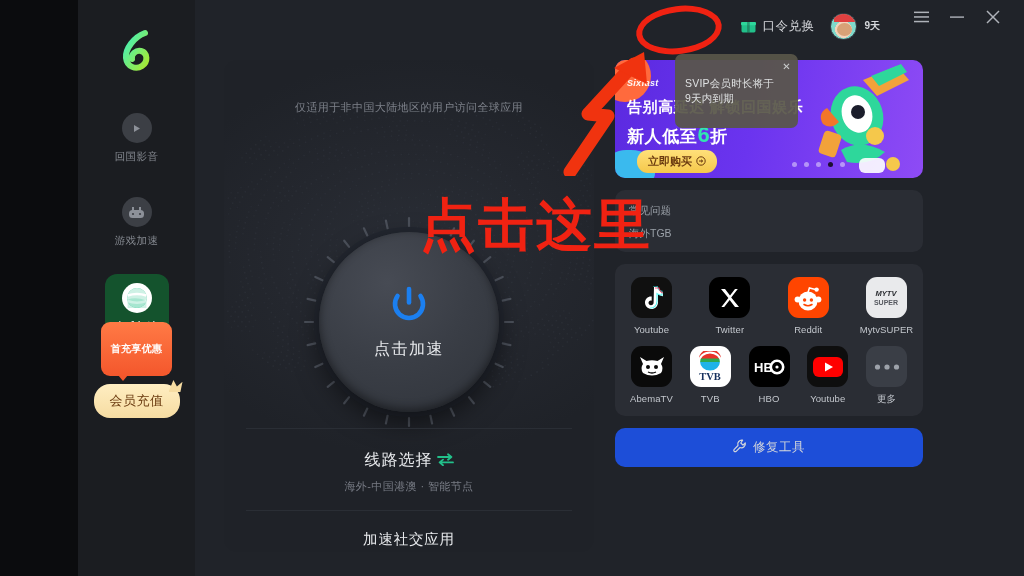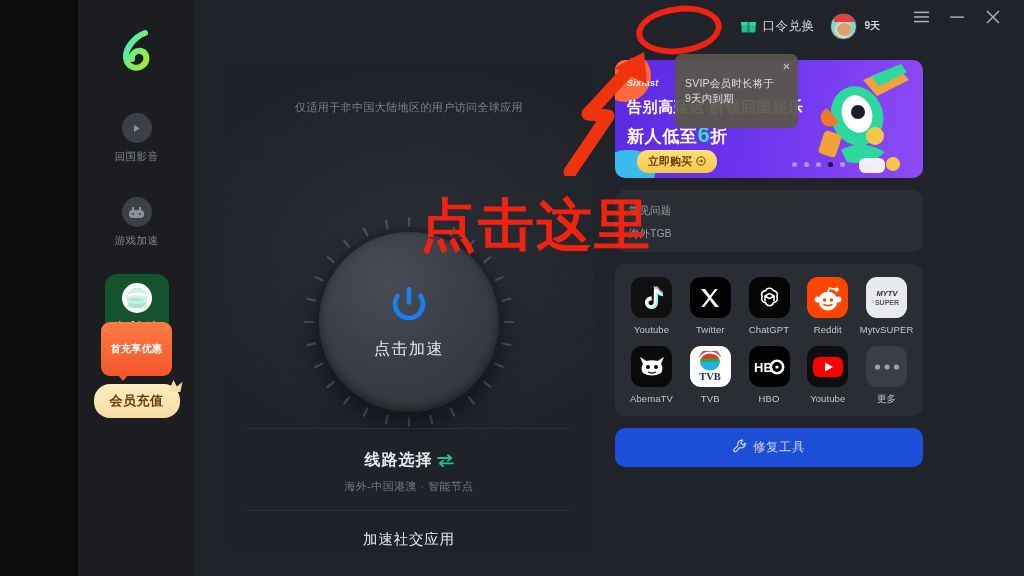--- a/index.html
+++ b/index.html
@@ -67,21 +67,21 @@
     content: ""; position: absolute;
     left: 17px; bottom: -5px;
     border-left: 5px solid transparent;
     border-right: 5px solid transparent;
     border-top: 6px solid #f4572c;
   }
   #recharge-btn {
     position: relative;
     margin-top: 8px;
     background: linear-gradient(180deg,#ffeec2,#f6dca2);
-    color: #6b3b10; font-size: 13px; font-weight: bold;
+    color: #6b3b10; font-size: 13px; font-weight: normal;
     padding: 8px 16px; border-radius: 16px;
     white-space: nowrap; cursor: pointer;
     letter-spacing: .5px;
   }
   #recharge-btn::before {
     content:""; position:absolute; right:-3px; top:-4px;
     width:14px; height:12px;
     background:#f6dca2;
     clip-path: polygon(0 100%, 35% 0, 60% 55%, 100% 15%, 85% 100%);
   }
@@ -162,22 +162,22 @@
     box-shadow: 0 10px 26px rgba(0,0,0,.55), inset 0 -3px 10px rgba(0,0,0,.45), 0 0 0 5px #232730;
     display: flex; flex-direction: column; align-items: center; justify-content: center;
   }
   #power-ico { margin-bottom: 12px; }
   #dial-label { font-size: 16px; color: #e7e9ec; letter-spacing: 1.5px; }
 
   .divider { position: absolute; left: 22px; right: 22px; height: 1px; background: #2a2e35; }
 
   #route { position: absolute; left: 0; right: 0; top: 390px; text-align: center; }
   #route-title {
-    font-size: 16px; color: #e7e9ec; font-weight: bold; letter-spacing: 1px;
-    display: inline-flex; align-items: flex-end; gap: 4px;
+    font-size: 16px; color: #e7e9ec; font-weight: normal; letter-spacing: 1px;
+    display: inline-flex; align-items: center; gap: 4px;
   }
   #route-sub { margin-top: 8px; font-size: 11px; color: #787c85; letter-spacing: .4px; }
 
   #social { position: absolute; left: 0; right: 0; top: 470px; text-align: center; }
   #social-title { font-size: 14.5px; color: #e7e9ec; letter-spacing: .8px; }
 
   
   #right-col { position: absolute; left: 420px; top: 60px; width: 380px; }
 
   #banner {
@@ -2017,31 +2017,20 @@
           </div>
           <div class="app">
             <span class="tile" style="background:#000000;">
               <svg width="22" height="22" viewBox="0 0 22 22">
                 <path d="M2 2 L9.4 11 L2.4 20 H5.2 L10.7 12.9 L16 20 H20 L12.2 10.5 L18.8 2 H16 L11 8.6 L6 2 Z" fill="#ffffff"></path>
               </svg>
             </span>
             <span class="nm">Twitter</span>
           </div>
           <div class="app">
-            <span class="tile" style="background:#050505;">
-              <svg width="25" height="25" viewBox="0 0 25 25">
-                <g fill="none" stroke="#ffffff" stroke-width="1.6" stroke-linejoin="round">
-                  <path d="M12.5 3.2 a4 4 0 0 1 3.9 2.4 a4 4 0 0 1 3.4 6 a4 4 0 0 1-3.4 6 a4 4 0 0 1-7.8 0 a4 4 0 0 1-3.4-6 a4 4 0 0 1 3.4-6 a4 4 0 0 1 3.9-2.4 z"></path>
-                  <path d="M12.5 8.4 L17 11 v5.2 M12.5 8.4 L8 11 v5.2 M8 11 l4.5 2.6 L17 11"></path>
-                </g>
-              </svg>
-            </span>
-            <span class="nm">ChatGPT</span>
-          </div>
-          <div class="app">
             <span class="tile" style="background:#ff4500;">
               <svg width="28" height="26" viewBox="0 0 28 26">
                 <circle cx="14" cy="16" r="9.5" fill="#ffffff"></circle>
                 <circle cx="22.6" cy="4.6" r="2.2" fill="#ffffff"></circle>
                 <path d="M14 7.5 L15.4 3 L21.4 4.4" stroke="#ffffff" stroke-width="1.5" fill="none"></path>
                 <circle cx="10.6" cy="15" r="1.7" fill="#ff4500"></circle>
                 <circle cx="17.4" cy="15" r="1.7" fill="#ff4500"></circle>
                 <path d="M10 19.5 q4 2.6 8 0" stroke="#ff4500" stroke-width="1.5" fill="none" stroke-linecap="round"></path>
                 <circle cx="3.6" cy="14.6" r="3" fill="#ffffff"></circle>
                 <circle cx="24.4" cy="14.6" r="3" fill="#ffffff"></circle>

